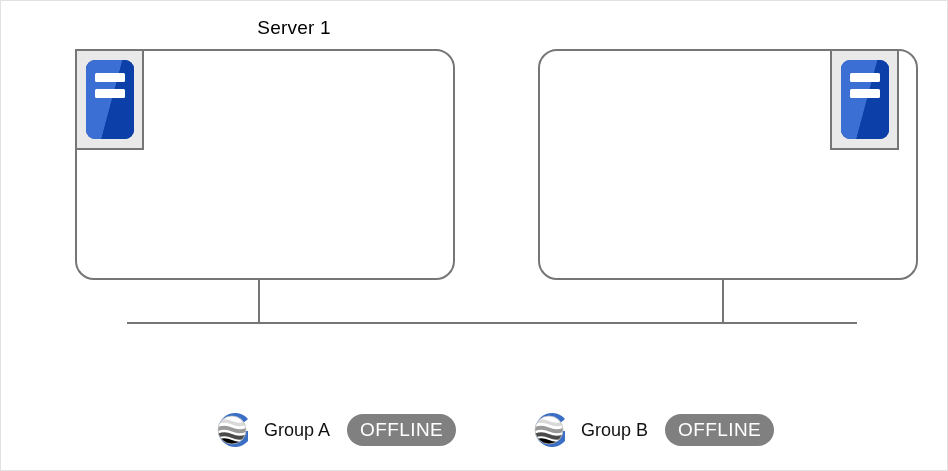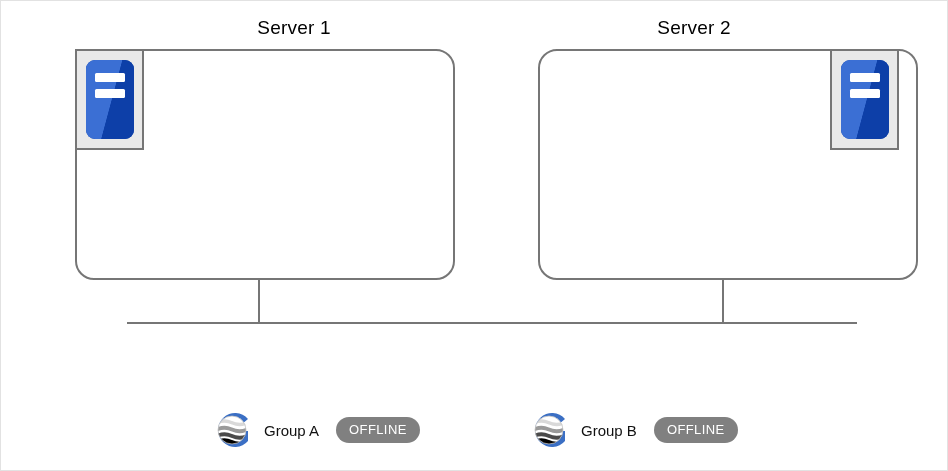--- a/index.html
+++ b/index.html
@@ -125,47 +125,46 @@
   #group-row-1 { left: 525px; align-items: center; }
 
   .group-logo {
     width: 50px;
     height: 50px;
     flex: 0 0 auto;
     display: block;
   }
 
   .group-label {
-    font-size: 15px;
+    font-size: 18px;
     color: #111111;
     white-space: nowrap;
     margin-left: 5px;
     line-height: 1;
   }
 
   .status-badge {
     margin-left: 17px;
     background: #808080;
     color: #ffffff;
-    font-size: 13px;
+    font-size: 19px;
     letter-spacing: 0.4px;
     border-radius: 16px;
     padding: 6px 13px 7px 13px;
     line-height: 1;
     white-space: nowrap;
   }
 </style>
 </head>
 <body>
 
 <div id="canvas">
 
   <div id="title-1" class="server-title">Server 1</div>
 
-  <div id="title-2" class="server-title">Server 2</div>
 
   <div id="server-box-1" class="server-box"></div>
 
   <div id="server-box-2" class="server-box"></div>
 
   <div id="icon-bay-1" class="icon-bay">
     <div class="server-glyph">
       <div class="glyph-bar b1"></div>
       <div class="glyph-bar b2"></div>
     </div>

